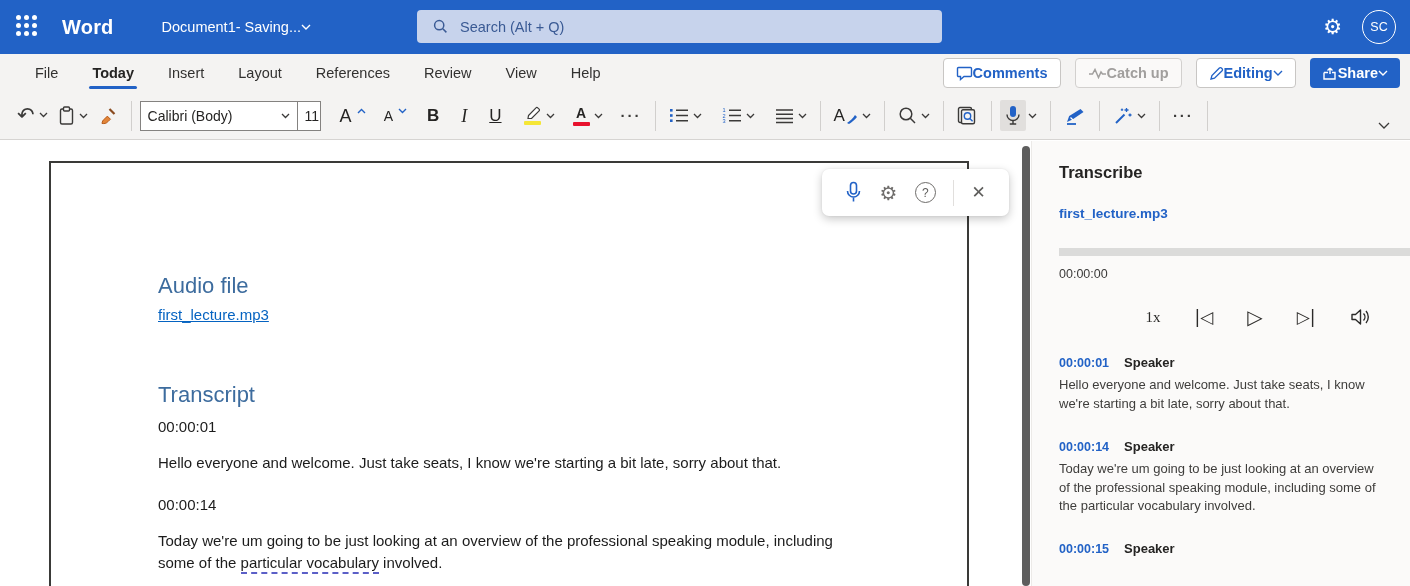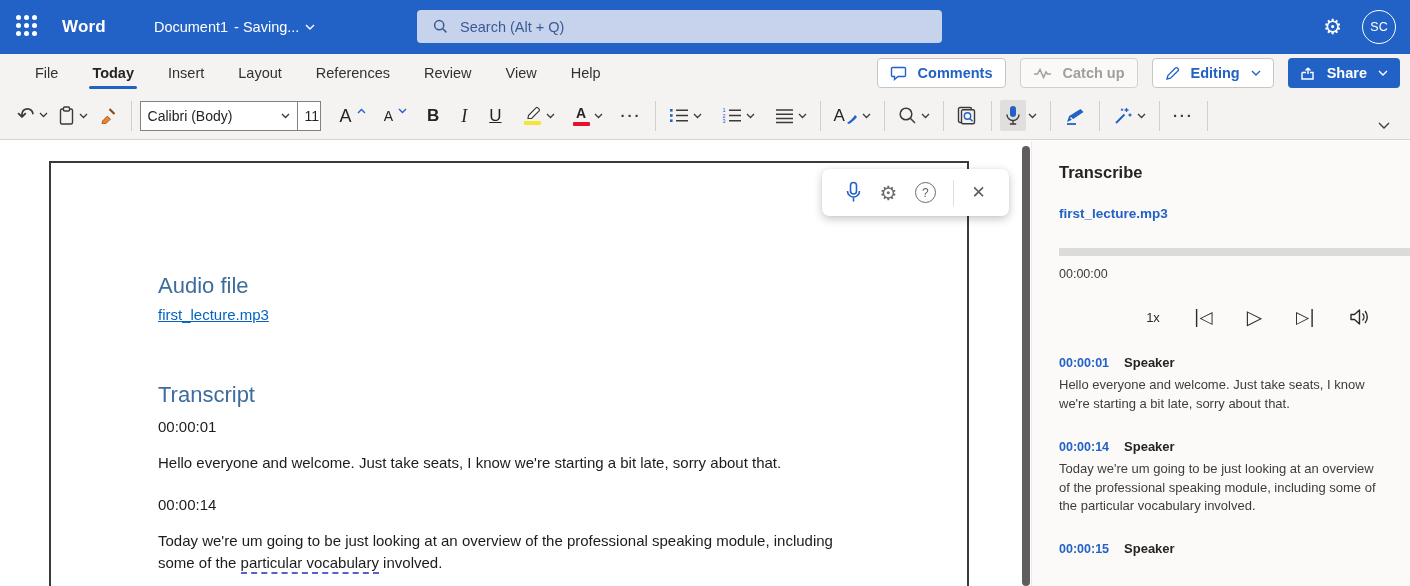--- a/index.html
+++ b/index.html
@@ -5,22 +5,22 @@
   * { box-sizing: border-box; margin: 0; padding: 0; }
   html,body { width:1410px; height:586px; overflow:hidden;
     font-family:"Liberation Sans","DejaVu Sans",sans-serif; background:#fff; position:relative; }
 
   
   .topbar { position:absolute; top:0; left:0; width:1410px; height:54px; background:#2262C6;
     display:flex; align-items:center; color:#fff; }
   .waffle { margin-left:16px; width:24px; height:24px; display:grid;
     grid-template-columns:repeat(3,5px); grid-template-rows:repeat(3,5px); gap:3px; cursor:pointer; }
   .waffle i { background:#fff; border-radius:50%; }
-  .brand { font-size:17px; font-weight:700; margin-left:22px; letter-spacing:.2px; }
-  .docname { margin-left:48px; font-size:14.5px; display:flex; align-items:center; gap:6px; }
+  .brand { font-size:20px; font-weight:700; margin-left:22px; letter-spacing:.2px; }
+  .docname { margin-left:48px; font-size:14.5px; display:flex; align-items:center; }
   .search-pill { position:absolute; left:417px; top:10px; width:525px; height:33px;
     background:#C7D3EC; border-radius:4px; display:flex; align-items:center; padding-left:16px; gap:12px; }
   .search-pill input { background:transparent; border:none; outline:none; font-size:14.5px;
     color:#b91c1c; width:440px; font-family:inherit; }
   .search-pill input::placeholder { color:#3A5A94; opacity:1; }
   .top-right { margin-left:auto; display:flex; align-items:center; gap:20px; margin-right:14px; }
   .gear-top { font-size:21px; line-height:1; cursor:pointer; font-family:"DejaVu Sans",sans-serif; }
   .avatar { width:34px; height:34px; border:1.6px solid #fff; border-radius:50%;
     display:flex; align-items:center; justify-content:center; font-size:12.5px; cursor:pointer; }
 
@@ -28,21 +28,21 @@
   .menubar { position:absolute; top:54px; left:0; width:1410px; height:38px; background:#F4F3F2;
     display:flex; align-items:center; }
   .tab { position:relative; padding:0 17px; font-size:14.5px; color:#323130; height:38px;
     display:flex; align-items:center; cursor:pointer; }
   .tab:first-child { margin-left:18px; }
   .tab.active { font-weight:700; color:#252423; }
   .tab.active::after { content:""; position:absolute; left:14px; right:14px; bottom:3px;
     height:3px; border-radius:2px; background:#2262C6; }
   .ribbon-actions { margin-left:auto; display:flex; align-items:center; gap:14px; margin-right:10px; }
   .rbtn { height:30px; border-radius:4px; border:1px solid #C8C6C4; background:#fff;
-    display:flex; align-items:center; gap:11px; padding:8px 12px; font-size:14.5px; font-weight:600;
+    display:flex; align-items:center; gap:0; padding:8px 12px; font-size:14.5px; font-weight:600;
     color:#2262C6; cursor:pointer; }
   .rbtn.disabled { color:#A19F9D; border-color:#D2D0CE; background:#FAF9F8; }
   .rbtn.primary { background:#2262C6; color:#fff; border:none; }
 
   
   .toolbar { position:absolute; top:92px; left:0; width:1410px; height:48px; background:#F4F3F2;
     border-bottom:1px solid #D6D4D2; display:flex; align-items:center; padding:0 12px; }
   .tbtn { display:flex; align-items:center; gap:4px; padding:5px 5px; border-radius:2px; cursor:pointer; }
   .tbtn.pressed { background:#E1DFDD; }
   .tdiv { width:1px; height:30px; background:#D1CFCD; margin:0 8px; flex:none; }
@@ -97,21 +97,21 @@
   .panel-head { display:flex; align-items:center; justify-content:space-between; padding:21px 24px 0 27px; }
   .panel-title { font-size:16.5px; font-weight:700; color:#252423; }
   .panel-x { font-size:17px; color:#3B3A39; cursor:pointer; }
   .panel-file { margin:23px 0 0 27px; font-size:13.5px; font-weight:600; color:#2262C6; cursor:pointer; }
   .progress { margin:27px 17px 0 27px; height:8px; background:#DBDBDA; cursor:pointer; }
   .times { display:flex; justify-content:space-between; margin:11px 17px 0 27px;
     font-size:12.5px; color:#3B3A39; }
   .controls { margin-top:24px; display:flex; align-items:center; justify-content:center; gap:34px;
     color:#2B2A29; }
   .ctrl { font-size:17px; cursor:pointer; font-family:"DejaVu Sans",sans-serif; color:#2B2A29; display:flex; align-items:center; }
-  .ctrl.speed { font-size:13px; font-family:Liberation Sans, sans-serif; }
+  .ctrl.speed { font-size:15px; font-family:Liberation Serif, serif; }
   .entries { margin:26px 44px 0 27px; }
   .entry { margin-bottom:25px; }
   .ehead { display:flex; align-items:baseline; gap:15px; }
   .etime { font-size:12.5px; font-weight:700; color:#2262C6; cursor:pointer; }
   .espeaker { font-size:13px; font-weight:700; color:#252423; }
   .etext { margin-top:6px; font-size:13px; line-height:1.45; color:#3E3D3B; width:322px; }
 
   
   .panel-scroll { position:absolute; right:2px; top:207px; width:11px; height:238px; background:#F5F4F3; }
   .panel-scroll .up { text-align:center; font-size:7px; color:#888; padding-top:3px; }

